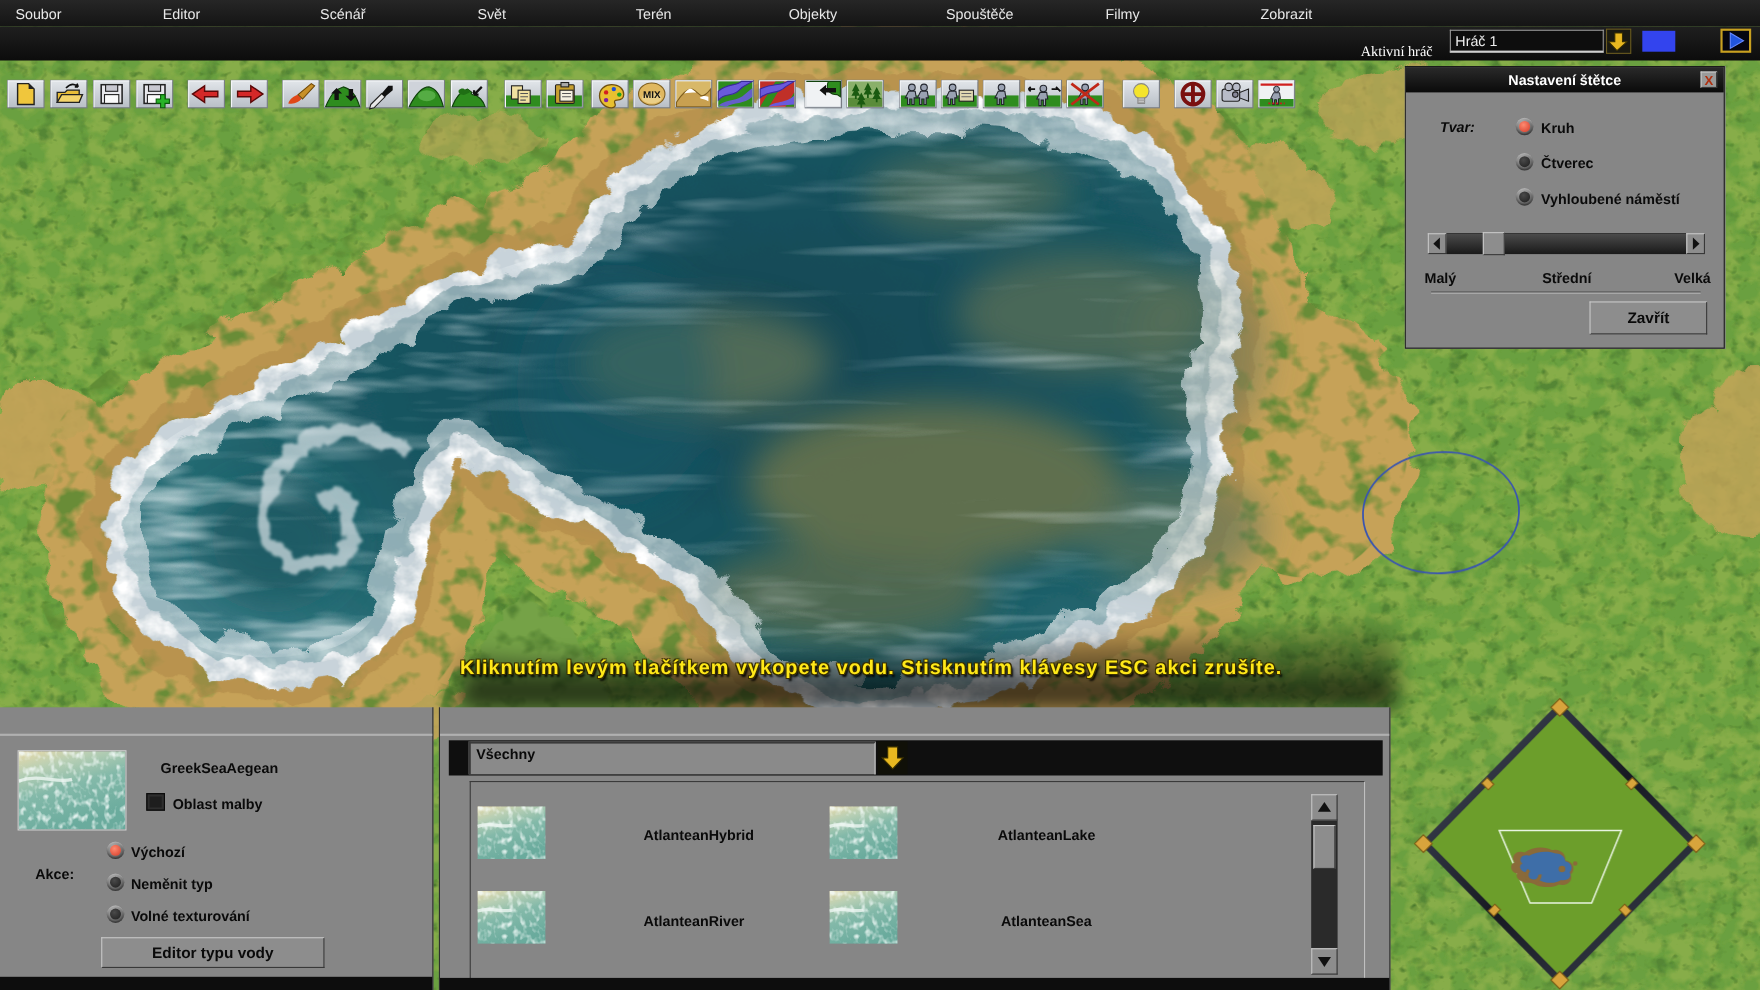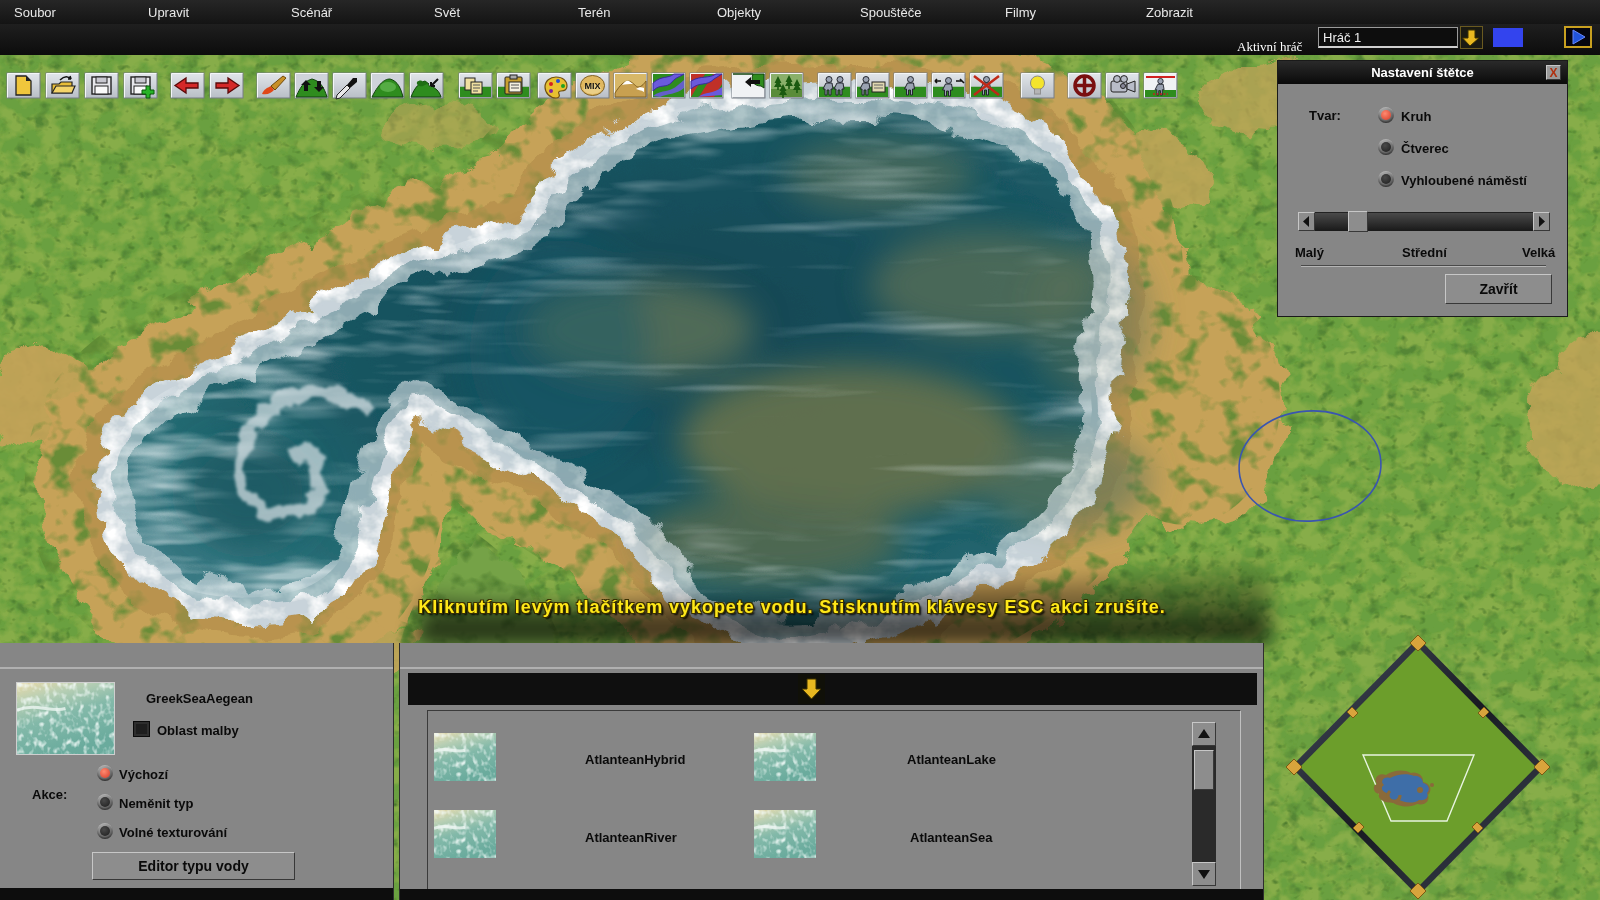--- a/index.html
+++ b/index.html
@@ -202,21 +202,21 @@
     <g filter="url(#fSwirl)" opacity="0.72">
       <path d="M 370,408 C 328,378 272,384 248,424 C 228,458 238,496 266,509 C 293,520 316,503 316,478 C 317,457 301,447 286,452" fill="none" stroke="#d6e0e4" stroke-width="15"></path>
     </g>
 
     <path d="M 415,643 L 425,596 C 540,612 700,596 900,590 C 1050,586 1180,566 1270,554 L 1270,643 z" fill="url(#gDark)" filter="url(#fBlur10)"></path>
   </svg>
   </div>
 
   <div class="abs" id="menubar">
     <span style="left:14px">Soubor</span>
-    <span style="left:148px">Upravit</span>
+    <span style="left:148px">Editor</span>
     <span style="left:291px">Scénář</span>
     <span style="left:434px">Svět</span>
     <span style="left:578px">Terén</span>
     <span style="left:717px">Objekty</span>
     <span style="left:860px">Spouštěče</span>
     <span style="left:1005px">Filmy</span>
     <span style="left:1146px">Zobrazit</span>
   </div>
 
   <div class="abs" id="toolbar">
@@ -470,21 +470,21 @@
 
   <div class="abs" style="left:0;top:597px;width:1584px;text-align:center;color:#ffe818;font-size:18px;font-weight:bold;letter-spacing:0.95px;text-shadow:1px 1px 0 #3a3000,-1px 1px 0 #3a3000,1px -1px 0 #3a3000,-1px -1px 0 #3a3000,2px 2px 2px #000;">Kliknutím levým tlačítkem vykopete vodu. Stisknutím klávesy ESC akci zrušíte.</div>
 
   <svg class="abs" style="left:1230px;top:402px;" width="170" height="130">
     <ellipse cx="80" cy="64" rx="71" ry="55" fill="none" stroke="#3a55b0" stroke-width="1.6" transform="rotate(-4 80 64)"></ellipse>
   </svg>
 
   <div class="abs panel" id="dlg" style="left:1277px;top:60px;width:291px;height:257px;border:1px solid #1a1a1a;">
     <div class="ptitle" style="height:23px;line-height:23px;">Nastavení štětce</div>
     <div class="abs raised" style="right:6px;top:4px;width:15px;height:15px;background:#9a9a9a;color:#b03010;font-weight:bold;font-size:12px;text-align:center;line-height:14px;">X</div>
-    <div class="abs blk" style="left:31px;top:47px;">Tvar:</div>
+    <div class="abs blk" style="left:31px;top:47px;font-style:italic;">Tvar:</div>
     <div class="radio sel" style="left:100px;top:46px;">
         <i></i>
       </div>
     <div class="abs blk" style="left:123px;top:48px;">Kruh</div>
     <div class="radio" style="left:100px;top:78px;">
         <i></i>
       </div>
     <div class="abs blk" style="left:123px;top:80px;">Čtverec</div>
     <div class="radio" style="left:100px;top:110px;">
         <i></i>
@@ -542,20 +542,21 @@
         <i></i>
       </div>
     <div class="abs blk" style="left:119px;top:182px;text-align:right;">Volné texturování</div>
     <div class="abs raised blk" style="left:92px;top:209px;width:203px;height:28px;text-align:center;line-height:26px;font-size:14px;">Editor typu vody</div>
     <div class="abs" style="left:0;top:245px;width:100%;height:12px;background:#0d0d0d;"></div>
   </div>
 
   <div class="abs panel" id="mpanel" style="left:399px;top:643px;width:865px;height:257px;">
     <div class="abs" style="left:0;top:24px;width:100%;height:222px;border-top:2px solid #b0b0b0;"></div>
     <div class="abs" style="left:8px;top:30px;width:849px;height:32px;background:#0f0f0f;"></div>
+    <div class="abs" style="left:26px;top:31px;width:370px;height:30px;background:#8a8a8a;border-top:2px solid #3a3a3a;border-left:2px solid #3a3a3a;border-right:1px solid #c4c4c4;color:#0a0a0a;font-size:13px;font-weight:bold;padding:2px 0 0 5px;">Všechny</div>
     <div class="abs" style="left:398px;top:31px;width:27px;height:30px;background:#101008;">
       <svg width="27" height="30">
           <path d="M9 5 h9 v10 h5 l-9.5 10 -9.5-10 h5 z" fill="#e8b820" stroke="#3a3000" stroke-width="1"></path>
         </svg>
     </div>
     <div class="abs sunken" style="left:27px;top:67px;width:814px;height:181px;"></div>
     <div class="abs thumbsm" style="left:34px;top:90px;width:62px;height:48px;"><svg width="62" height="48" viewBox="0 0 62 48">
 <defs>
             <filter id="tfs0" x="0" y="0" width="62" height="48" filterUnits="userSpaceOnUse">
 <feTurbulence type="fractalNoise" baseFrequency="0.18 0.14" numOctaves="2" seed="5" result="t"></feTurbulence>

